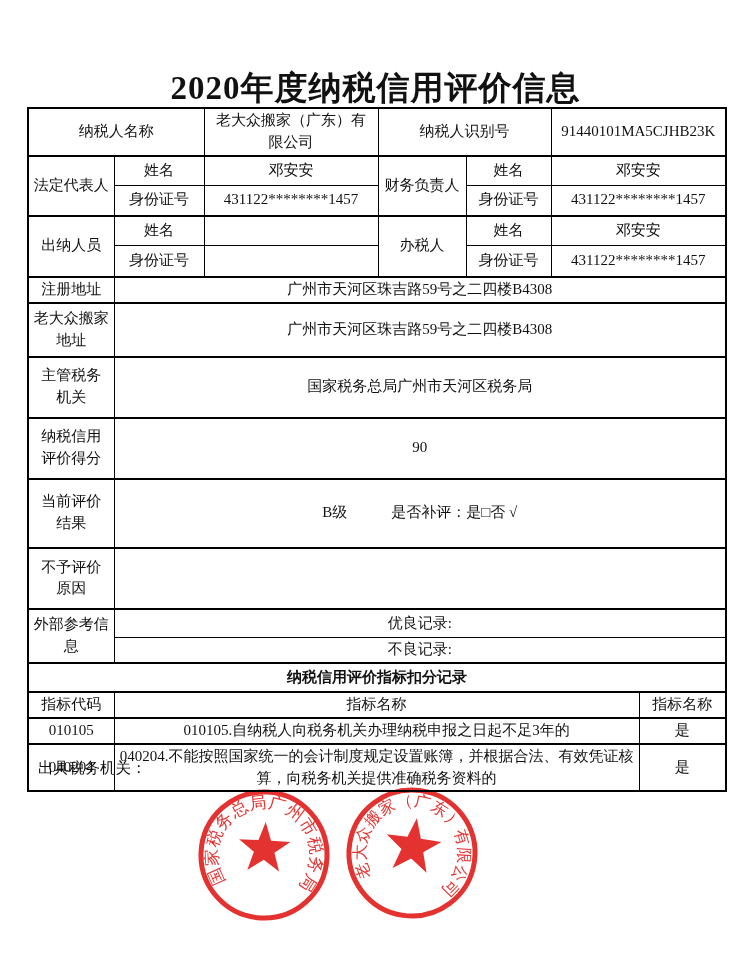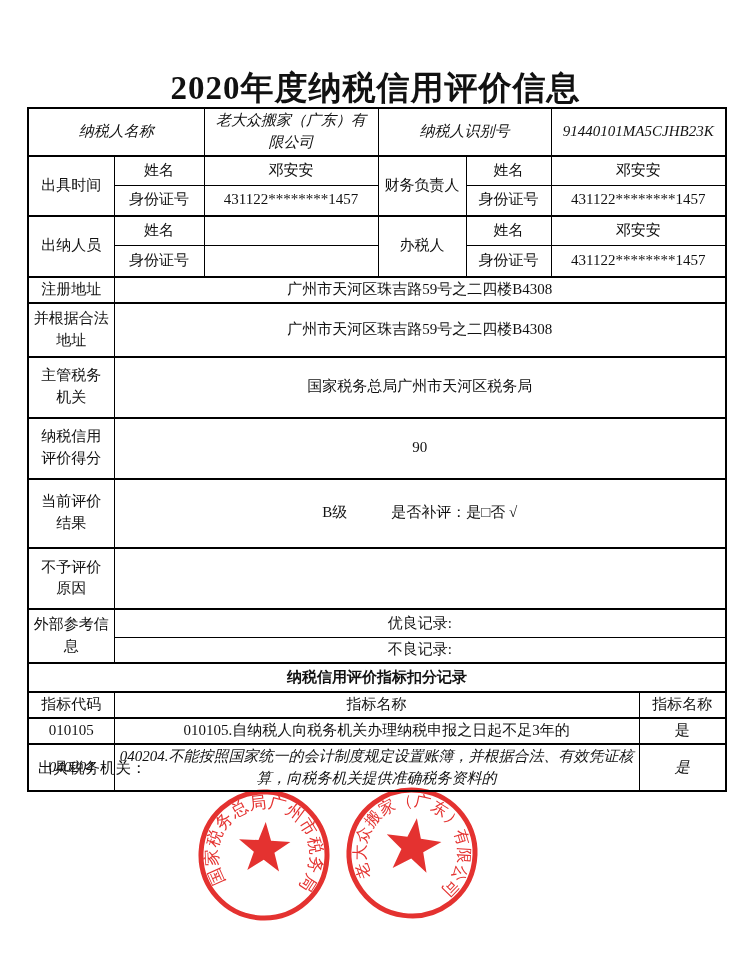--- a/index.html
+++ b/index.html
@@ -49,21 +49,21 @@
   }
   td.section-title { font-weight: bold; }
   .result-flex {
     display: flex;
     justify-content: center;
     align-items: center;
     gap: 44px;
   }
   .h26 { height: 26px; } .h28 { height: 24px; } .h29 { height: 29px; }
   .h30 { height: 30px; } .h31 { height: 31px; } .h32 { height: 20px; }
-  .h54 { height: 54px; } .h55 { height: 61px; } .h56 { height: 40px; font-style: italic; }
+  .h54 { height: 54px; } .h55 { height: 61px; } .h56 { height: 40px; }
   .h59 { height: 59px; }
 
   .footer-issuer, .footer-time {
     position: absolute;
     top: 758px;
     font-size: 15.5px;
     white-space: nowrap;
   }
   .footer-issuer { left: 38px; }
   .footer-time { left: 490px; }
@@ -101,21 +101,21 @@
     <tbody>
         <tr class="h56">
       <td colspan="2">纳税人名称</td>
       <td>老大众搬家（广东）有
 限公司</td>
       <td colspan="2">纳税人识别号</td>
       <td colspan="2">91440101MA5CJHB23K</td>
     </tr>
 
     <tr class="h30 thick">
-      <td rowspan="2">出具时间</td>
+      <td rowspan="2">法定代表人</td>
       <td>姓名</td>
       <td>邓安安</td>
       <td rowspan="2">财务负责人</td>
       <td>姓名</td>
       <td colspan="2">邓安安</td>
     </tr>
     <tr class="h30">
       <td>身份证号</td>
       <td>431122********1457</td>
       <td>身份证号</td>
@@ -135,21 +135,21 @@
       <td></td>
       <td>身份证号</td>
       <td colspan="2">431122********1457</td>
     </tr>
 
     <tr class="h26 thick">
       <td>注册地址</td>
       <td colspan="6">广州市天河区珠吉路59号之二四楼B4308</td>
     </tr>
     <tr class="h54 thick">
-      <td>并根据合法
+      <td>老大众搬家
 地址</td>
       <td colspan="6">广州市天河区珠吉路59号之二四楼B4308</td>
     </tr>
     <tr class="h55 thick">
       <td>主管税务
 机关</td>
       <td colspan="6">国家税务总局广州市天河区税务局</td>
     </tr>
     <tr class="h55 thick">
       <td>纳税信用

